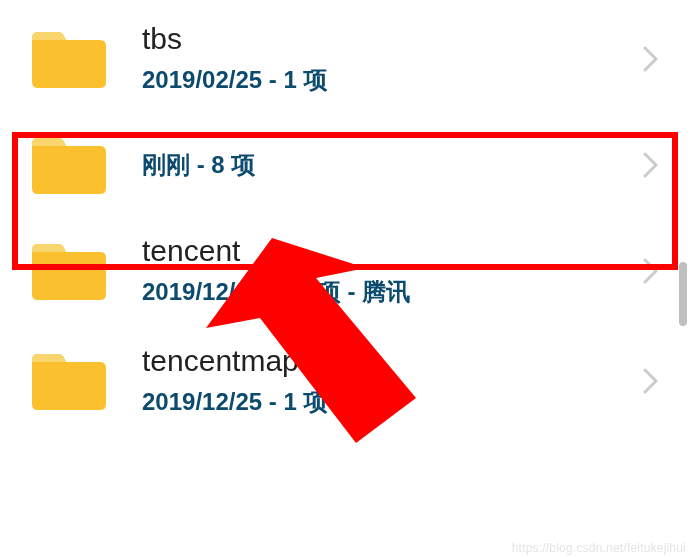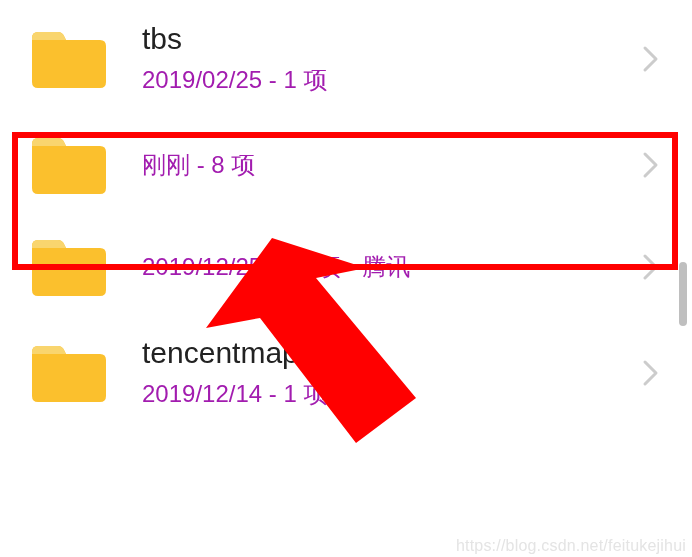--- a/index.html
+++ b/index.html
@@ -38,22 +38,22 @@
       justify-content: space-between;
     }
     .item-title {
       font-size: 30px;
       color: #222;
       font-weight: 400;
       margin-bottom: 8px;
     }
     .item-subtitle {
       font-size: 24px;
-      color: #a21caf;
-      font-weight: 400;
+      color: #0c4a6e;
+      font-weight: 700;
     }
     .chevron {
       width: 18px;
       height: 28px;
       flex-shrink: 0;
       margin-right: 4px;
     }
     .highlight-box {
       position: absolute;
       border: 6px solid #ff0000;
@@ -79,21 +79,21 @@
       top: 262px;
       width: 8px;
       height: 64px;
       background: #bfbfbf;
       border-radius: 4px;
     }
     .watermark {
       position: absolute;
       right: 6px;
       bottom: 2px;
-      font-size: 16px;
+      font-size: 12px;
       color: #e4e4e4;
       letter-spacing: 0.2px;
     }
   </style>
 </head>
 <body>
 
 <div class="file-list">
 
   <div class="list-item">
@@ -132,39 +132,40 @@
   </div>
 
   <div class="list-item">
     <span class="folder-icon">
       <svg viewBox="0 0 82 66" width="82" height="66">
         <path d="M 4 12 Q 4 6 10 6 L 30 6 Q 34 6 36 10 L 38 14 L 72 14 Q 78 14 78 20 L 78 56 Q 78 62 72 62 L 10 62 Q 4 62 4 56 Z" fill="#FBC02D"></path>
         <path d="M 4 12 Q 4 6 10 6 L 30 6 Q 34 6 36 10 L 38 14 L 4 14 Z" fill="#F9D56E"></path>
       </svg>
     </span>
     <div class="item-content">
+      <div class="item-title">tencent</div>
       <div class="item-subtitle">2019/12/25 - 38 项 - 腾讯</div>
     </div>
     <span class="chevron">
       <svg viewBox="0 0 18 28" width="18" height="28">
         <path d="M 3 3 L 14 14 L 3 25" stroke="#cccccc" stroke-width="3" fill="none" stroke-linecap="round" stroke-linejoin="round"></path>
       </svg>
     </span>
   </div>
 
   <div class="list-item">
     <span class="folder-icon">
       <svg viewBox="0 0 82 66" width="82" height="66">
         <path d="M 4 12 Q 4 6 10 6 L 30 6 Q 34 6 36 10 L 38 14 L 72 14 Q 78 14 78 20 L 78 56 Q 78 62 72 62 L 10 62 Q 4 62 4 56 Z" fill="#FBC02D"></path>
         <path d="M 4 12 Q 4 6 10 6 L 30 6 Q 34 6 36 10 L 38 14 L 4 14 Z" fill="#F9D56E"></path>
       </svg>
     </span>
     <div class="item-content">
       <div class="item-title">tencentmapsdk</div>
-      <div class="item-subtitle">2019/12/14 - 1 项</div>
+      <div class="item-subtitle">2019/12/25 - 1 项</div>
     </div>
     <span class="chevron">
       <svg viewBox="0 0 18 28" width="18" height="28">
         <path d="M 3 3 L 14 14 L 3 25" stroke="#cccccc" stroke-width="3" fill="none" stroke-linecap="round" stroke-linejoin="round"></path>
       </svg>
     </span>
   </div>
 
 </div>
 

